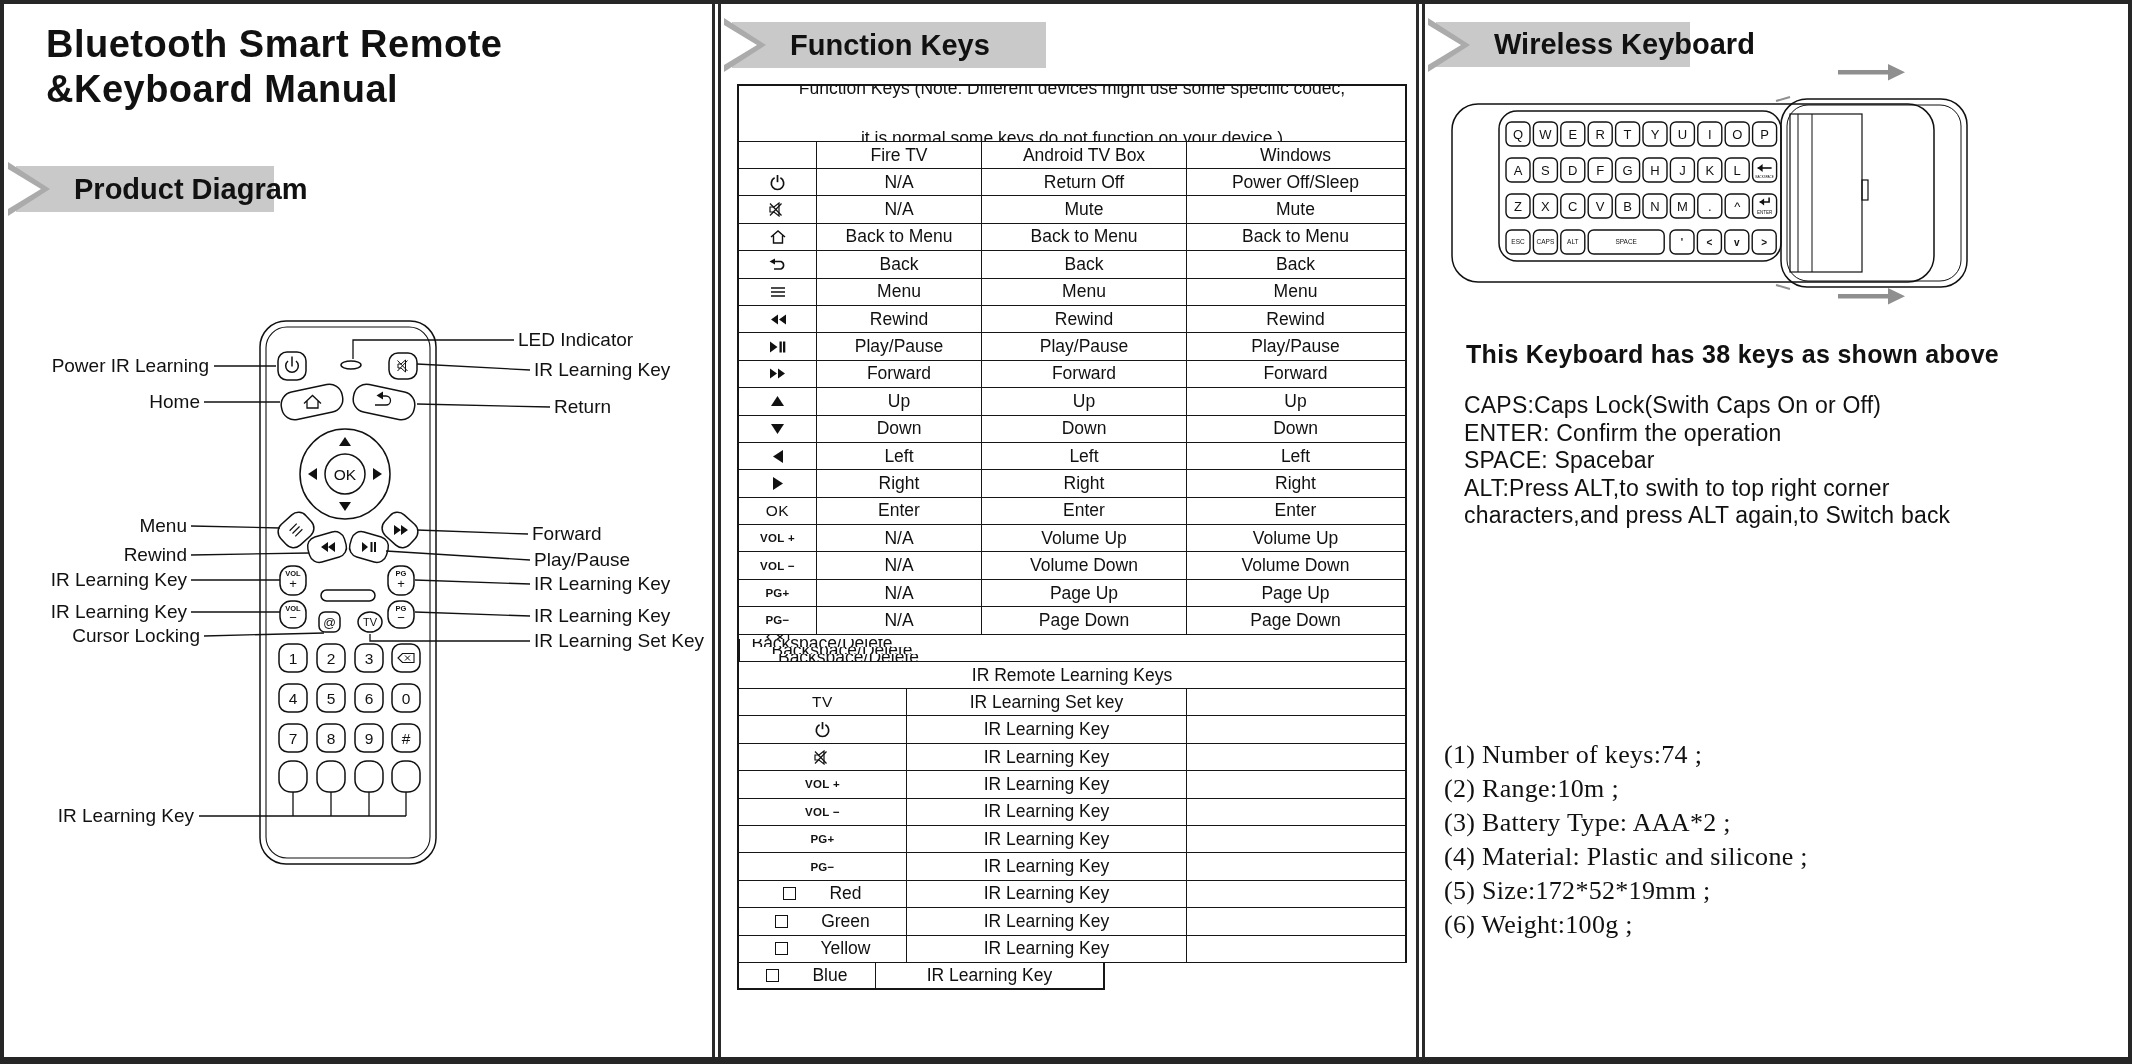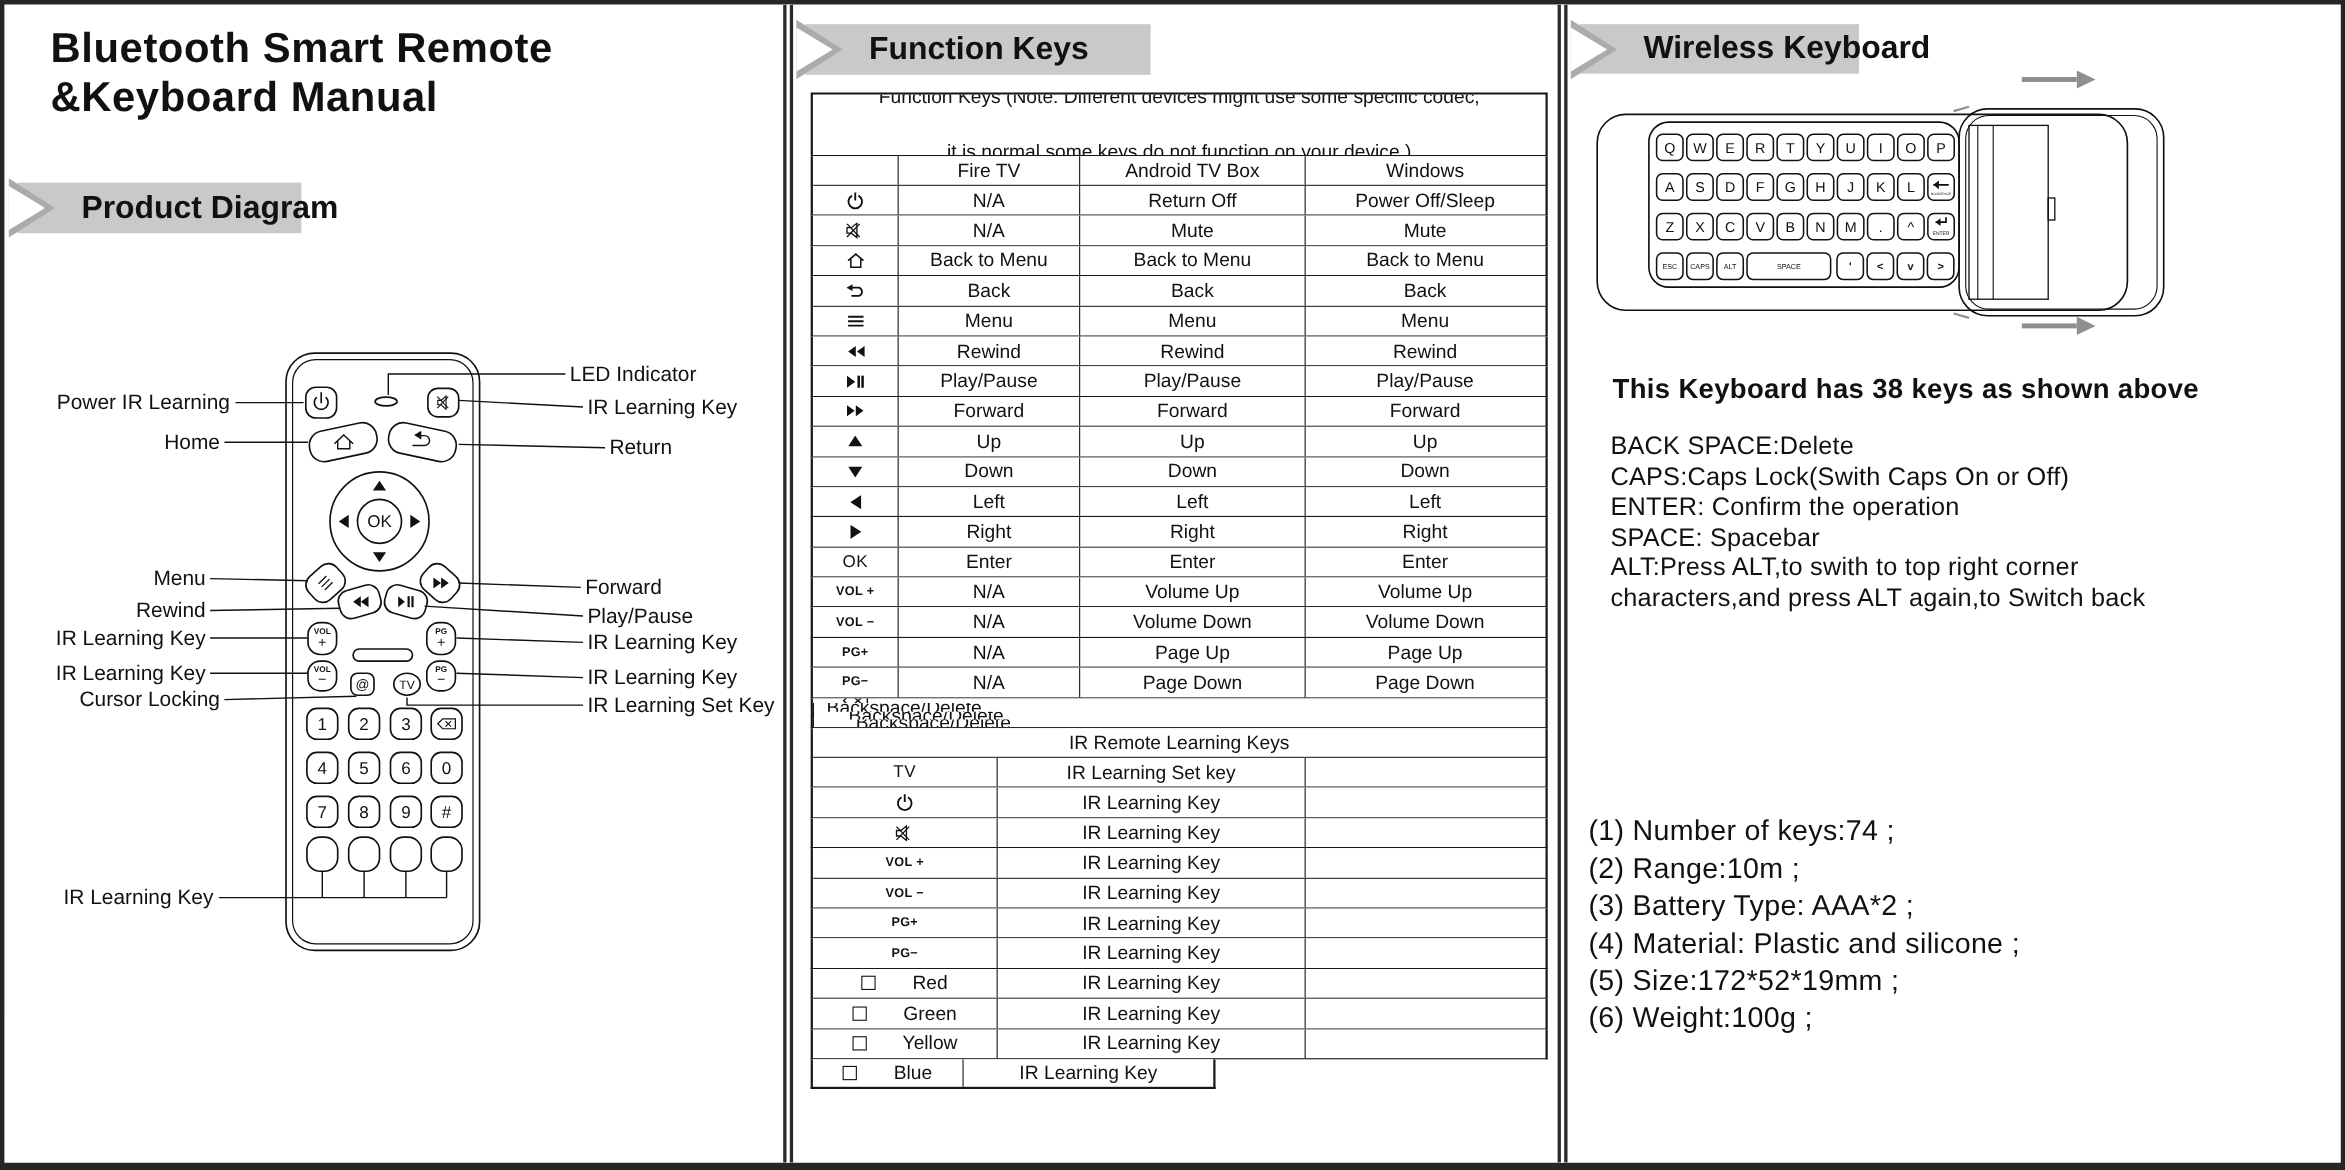--- a/index.html
+++ b/index.html
@@ -23,21 +23,21 @@
   .tcell{box-sizing:border-box;display:flex;align-items:center;justify-content:center;font-size:17.5px;
          border-left:1.7px solid #161616;overflow:hidden;white-space:pre;}
   .tcell:first-child{border-left:none;gap:27px;}
   .tcell.note{flex-direction:column;line-height:23px;}
   .icon-lbl{font-size:11.5px;font-weight:bold;letter-spacing:.3px;}
   .icon-lbl.big{font-size:15.5px;font-weight:normal;letter-spacing:.5px;}
   .csq{display:inline-block;width:11px;height:11px;border:1.6px solid #111;margin-right:6px;flex:none;}
   .sq-lbl{font-size:17.5px;}
   .caption{position:absolute;left:1462px;top:336px;font-size:25px;font-weight:bold;letter-spacing:.3px;}
   .notes{position:absolute;left:1460px;top:388px;font-size:23px;line-height:27.6px;letter-spacing:.2px;}
-  .specs{position:absolute;left:1440px;top:734px;font-size:26px;line-height:34px;letter-spacing:.3px;}
+  .specs{position:absolute;left:1440px;top:734px;font-size:26px;line-height:34px;letter-spacing:.3px;font-family:Liberation Serif, serif;}
 </style>
 </head>
 <body>
 
 <div class="page">
   <div class="vdiv" style="left:708px;"></div>
   <div class="vdiv" style="left:1412px;"></div>
 
   <div class="title">
     <div>Bluetooth Smart Remote</div>
@@ -518,21 +518,20 @@
         <text x="285.4" y="191.6" font-size="10" text-anchor="middle" fill="#111" font-weight="bold">&lt;</text>
         <rect x="300.8" y="176" width="24" height="24" rx="5.5" fill="none" stroke="#111" stroke-width="1.4"></rect>
         <text x="312.8" y="191.6" font-size="10" text-anchor="middle" fill="#111" font-weight="bold">v</text>
         <rect x="328.2" y="176" width="24" height="24" rx="5.5" fill="none" stroke="#111" stroke-width="1.4"></rect>
         <text x="340.2" y="191.6" font-size="10" text-anchor="middle" fill="#111" font-weight="bold">&gt;</text>
       </g>
   </svg>
 
   <div class="caption">This Keyboard has 38 keys as shown above</div>
   <div class="notes">
-    <div>BACK SPACE:Delete</div>
     <div>CAPS:Caps  Lock(Swith Caps On or Off)</div>
     <div>ENTER: Confirm the operation</div>
     <div>SPACE: Spacebar</div>
     <div>ALT:Press ALT,to swith to top right corner</div>
     <div>characters,and press ALT again,to Switch back</div>
   </div>
 
   <div class="specs">
     <div>(1) Number of keys:74 ;</div>
     <div>(2) Range:10m ;</div>

